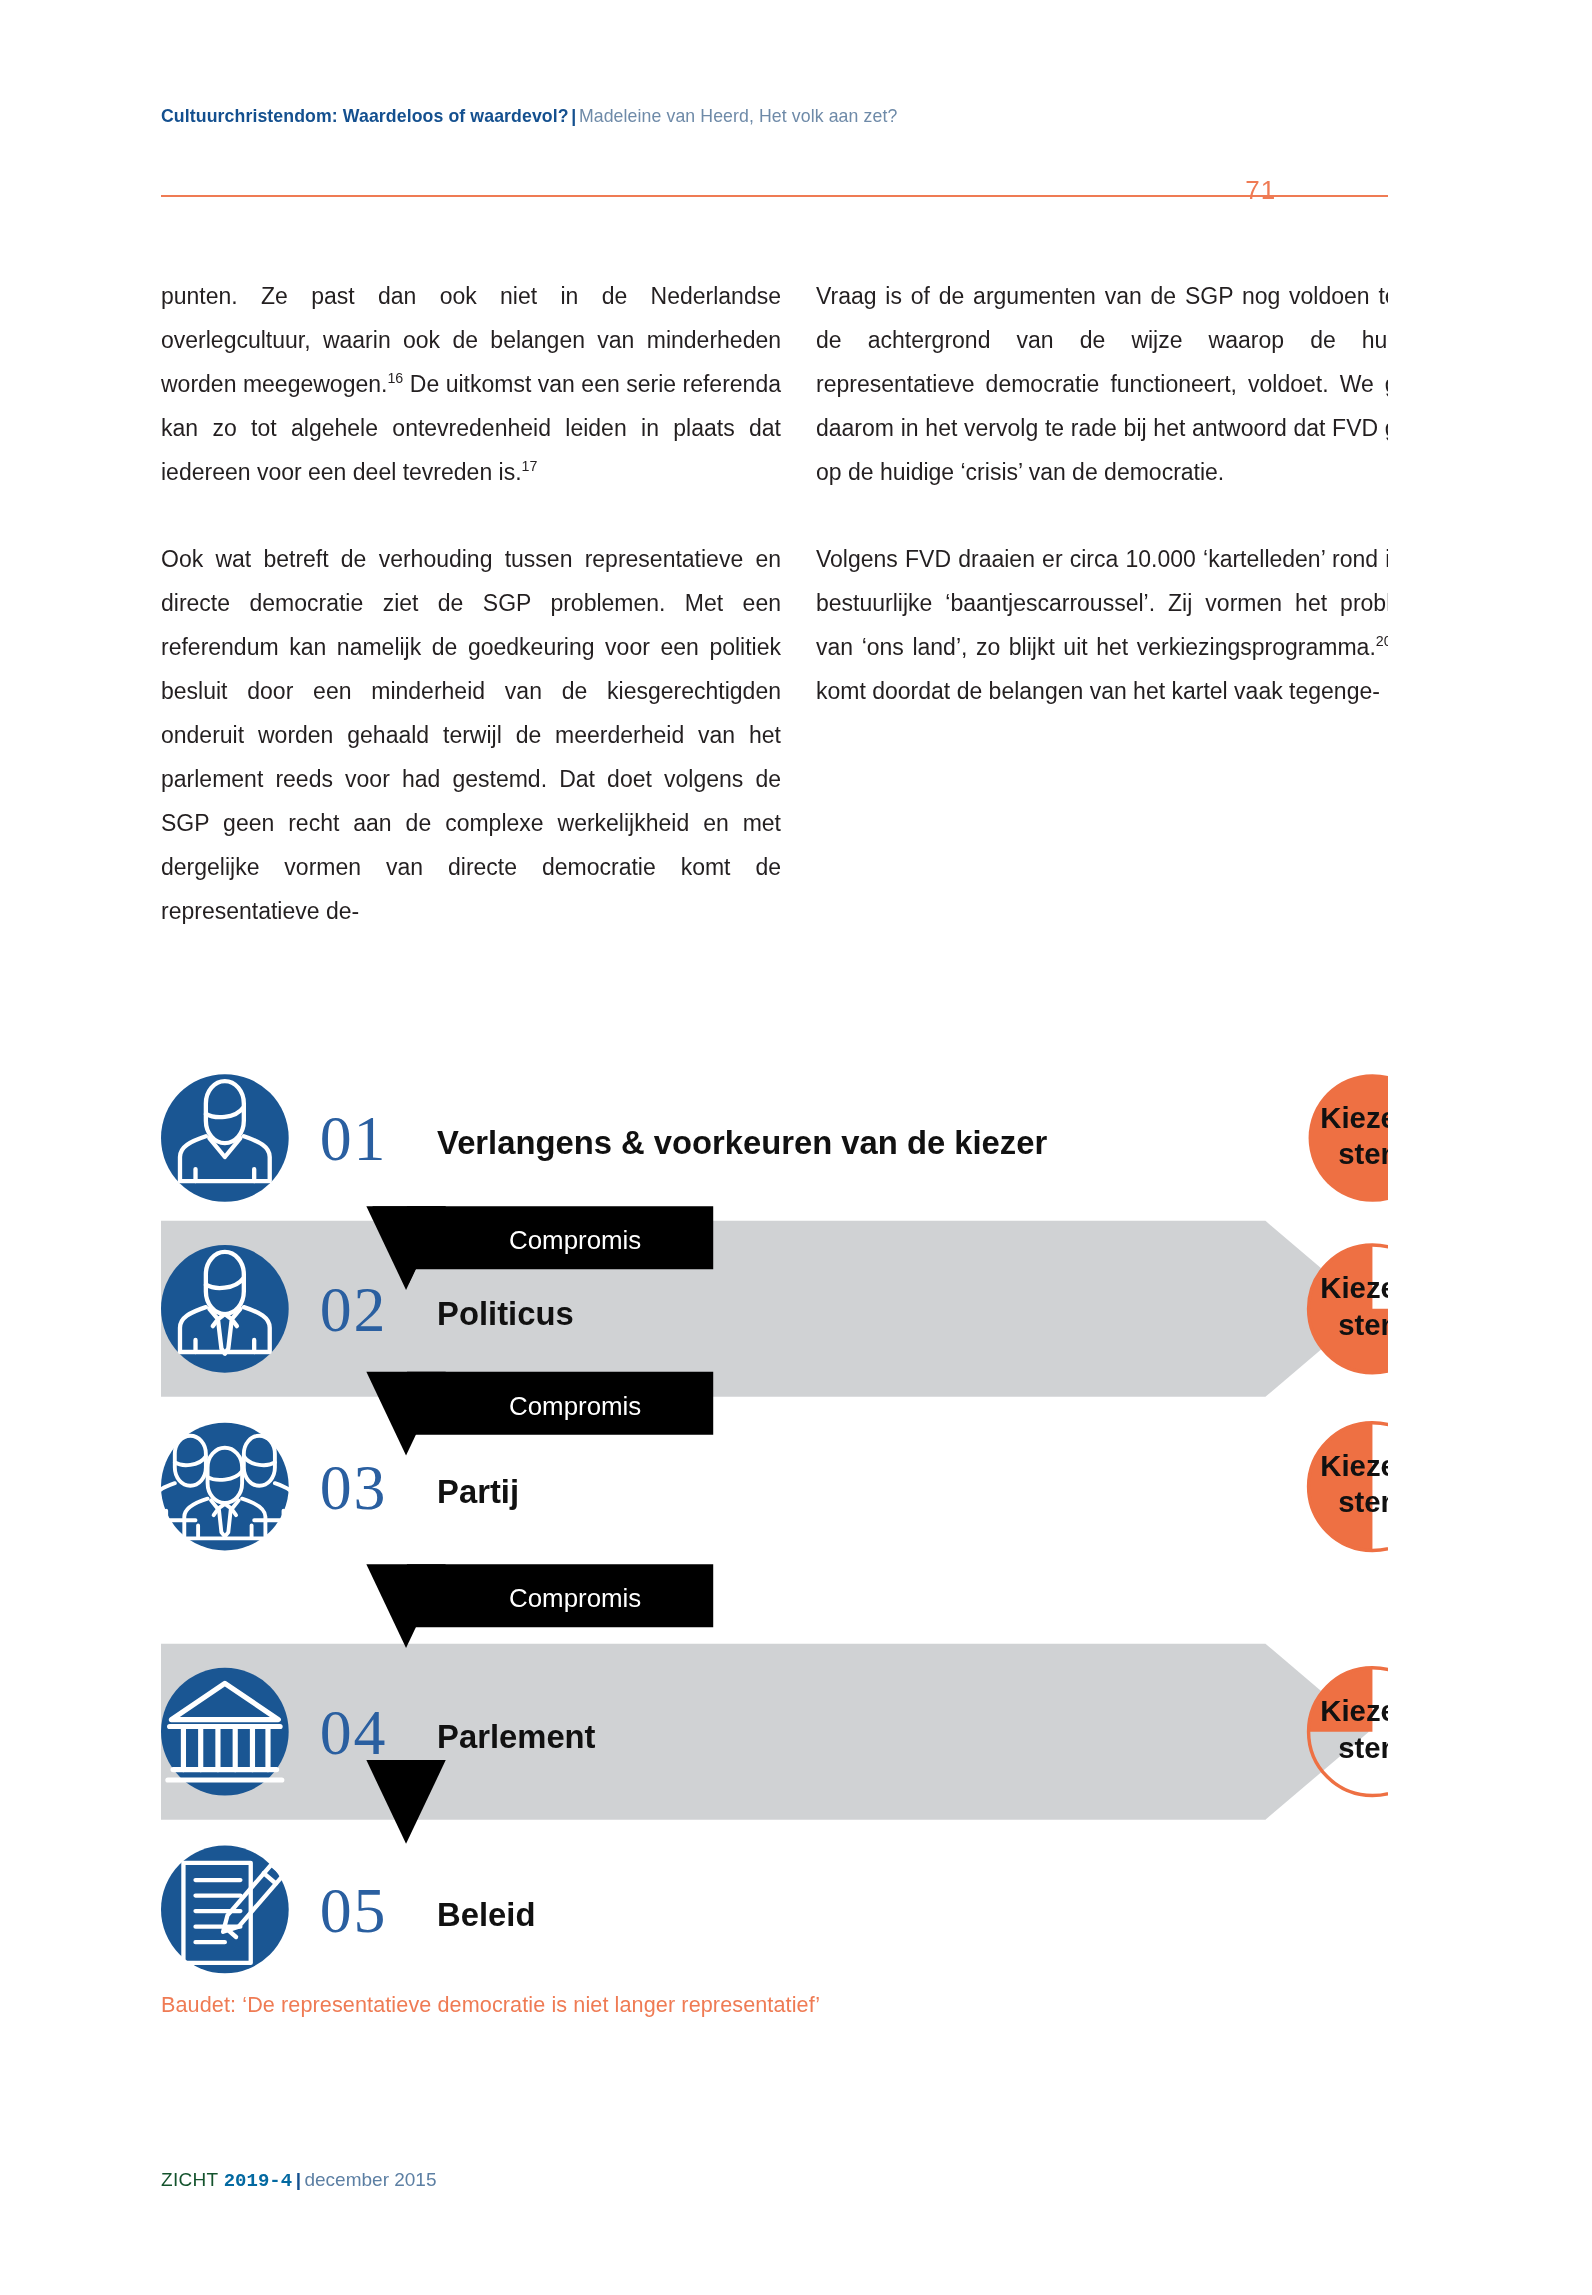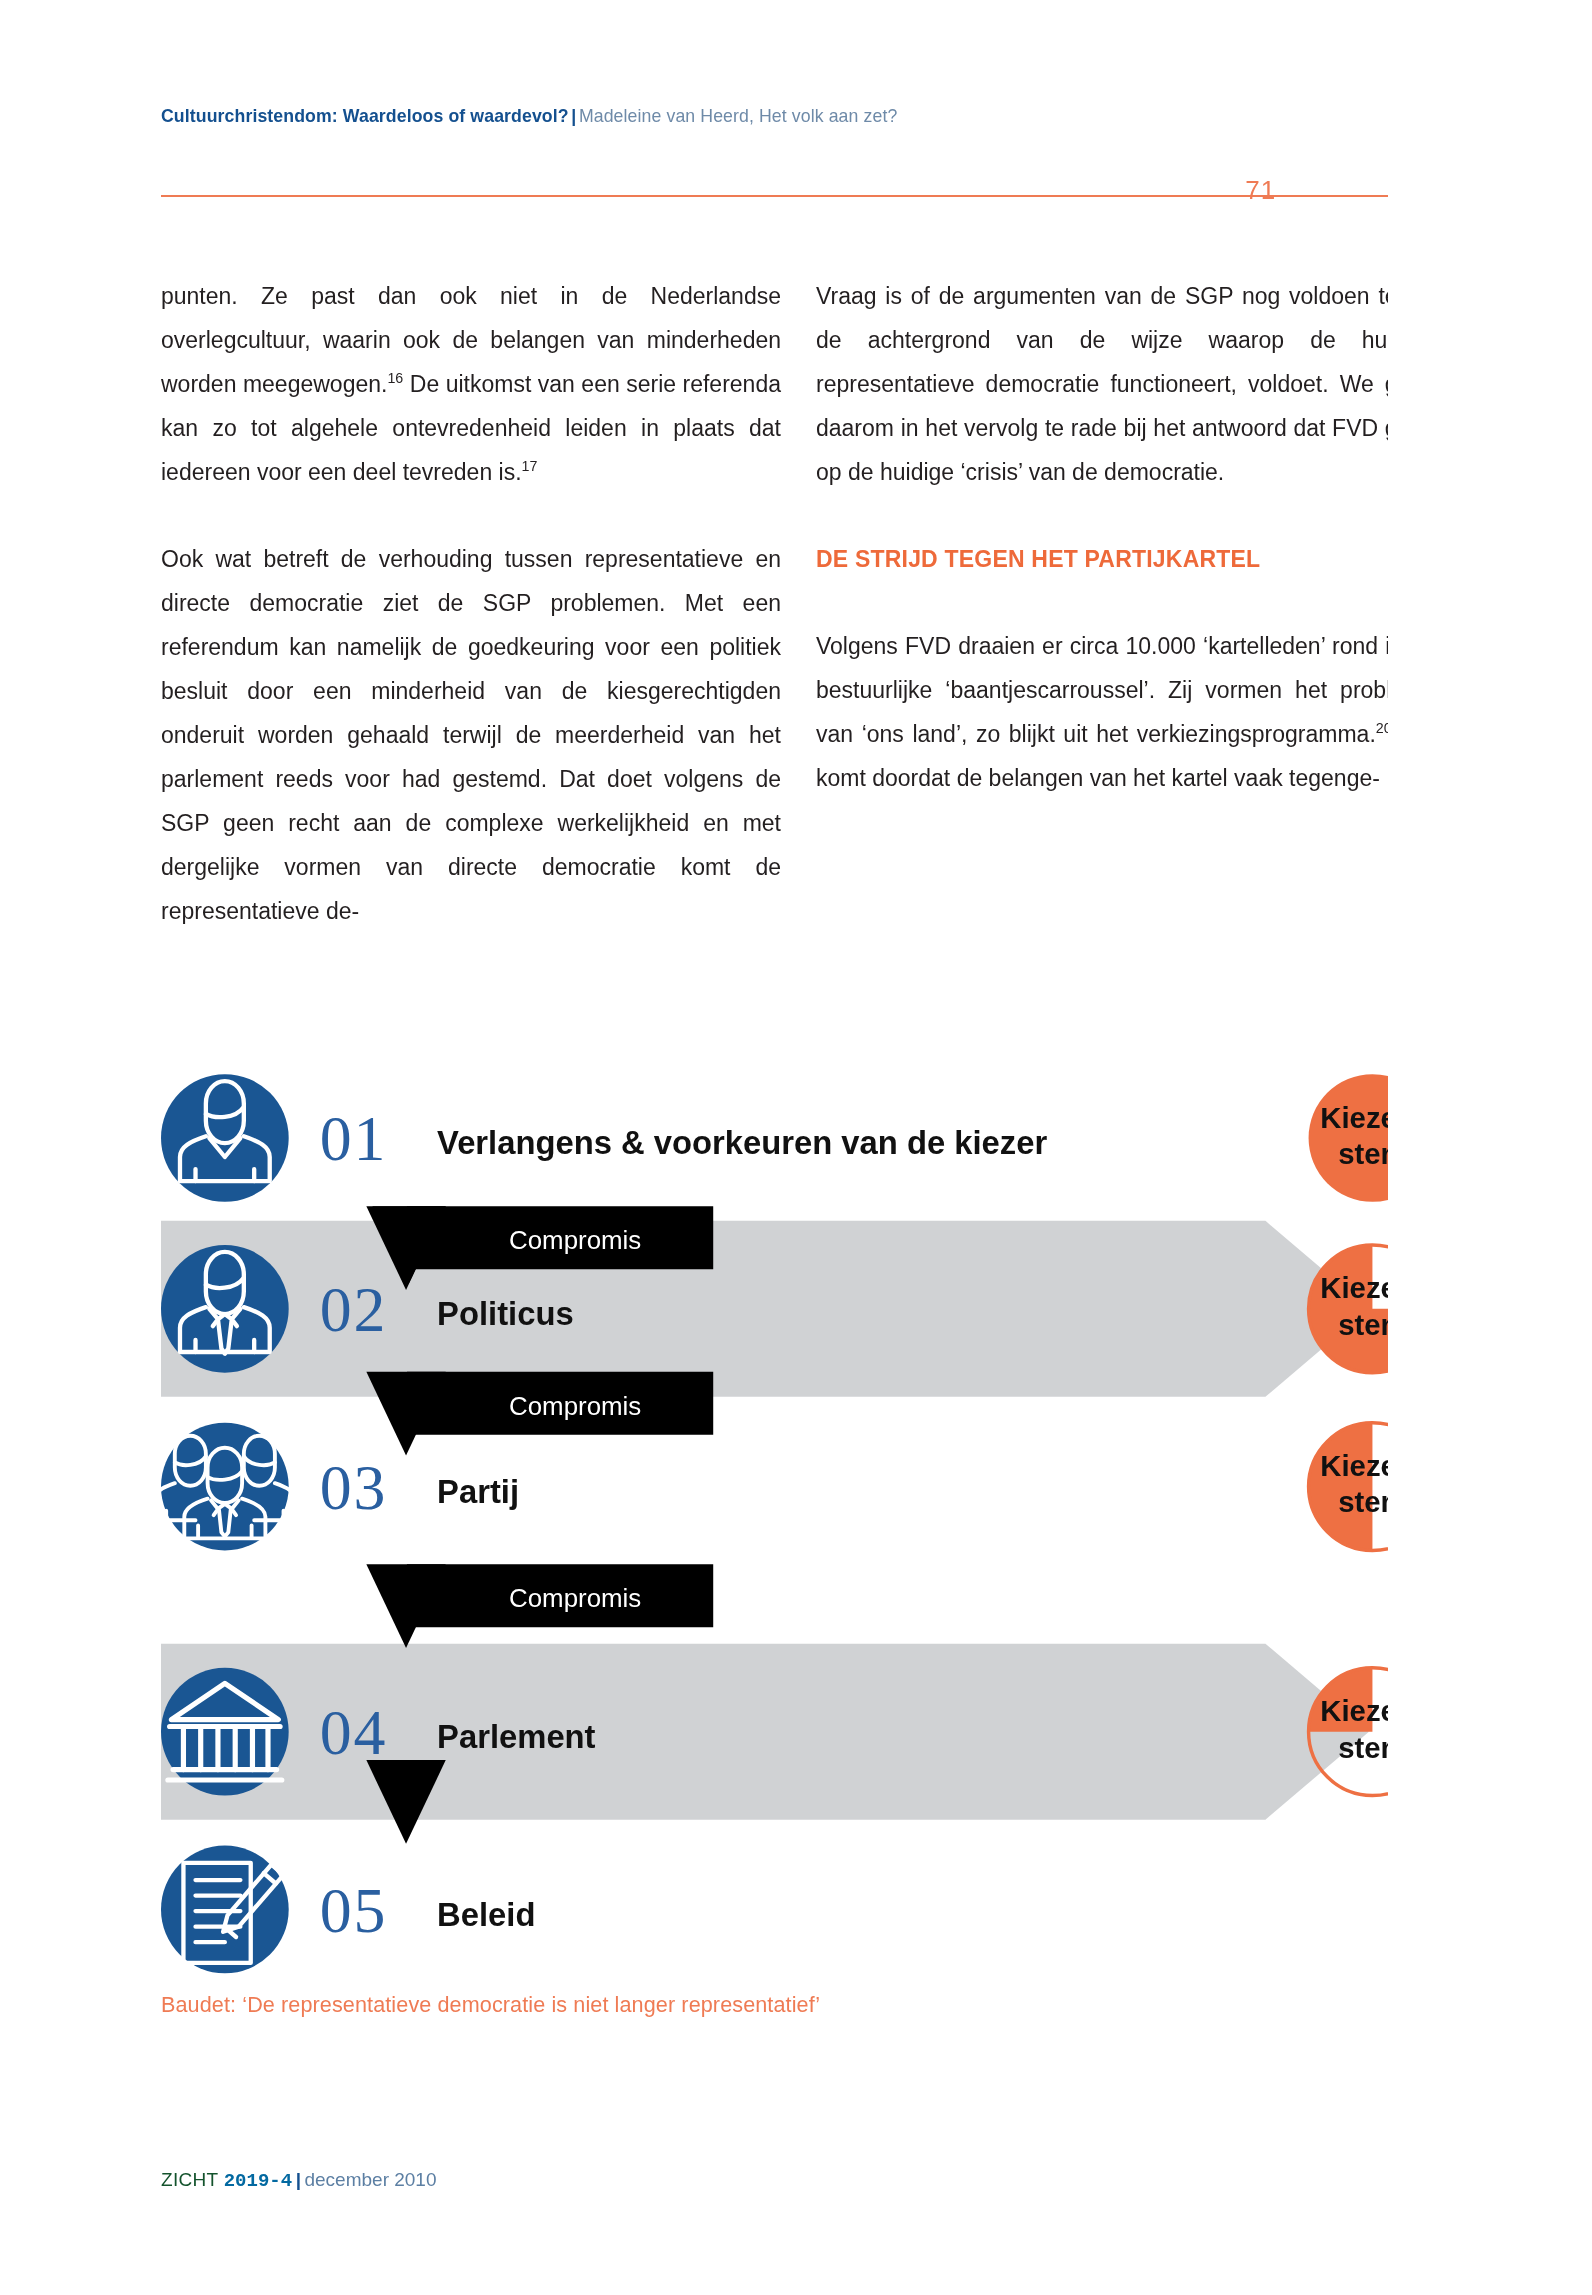--- a/index.html
+++ b/index.html
@@ -133,21 +133,20 @@
   <div class="rule"></div>
   <div class="folio">71</div>
 
   <div class="col left" id="col-left">
       <p>punten. Ze past dan ook niet in de Nederlandse overlegcultuur, waarin ook de belangen van minderheden worden meegewogen.<sup>16</sup>  De uitkomst van een serie referenda kan zo tot algehele ontevredenheid leiden in plaats dat iedereen voor een deel tevreden is.<sup>17</sup></p>
       <p>Ook wat betreft de verhouding tussen representatieve en directe democratie ziet de SGP problemen. Met een referendum kan namelijk de goedkeuring voor een politiek besluit door een minderheid van de kiesgerechtigden onderuit worden gehaald terwijl de meerderheid van het parlement reeds voor had gestemd. Dat doet volgens de SGP geen recht aan de complexe werkelijkheid en met dergelijke vormen van directe democratie komt de representatieve de-</p>
     </div>
 
   <div class="col right" id="col-right">
       <p>Vraag is of de argumenten van de SGP nog voldoen tegen de achtergrond van de wijze waarop de huidige representatieve democratie functioneert, voldoet. We gaan daarom in het vervolg te rade bij het antwoord dat FVD geeft op de huidige ‘crisis’ van de democratie.</p>
-      <p class="sec-head">DE STRIJD TEGEN HET PARTIJKARTEL</p>
       <p>Volgens FVD draaien er circa 10.000 ‘kartelleden’ rond in de bestuurlijke ‘baantjescarroussel’. Zij vormen het probleem van ‘ons land’, zo blijkt uit het verkiezingsprogramma.<sup>20</sup> Dat komt doordat de belangen van het kartel vaak tegenge-</p>
     </div>
 
   <div class="infographic">
     <svg class="ig-svg" width="1277" height="902" viewBox="0 0 1480 1045" xmlns="http://www.w3.org/2000/svg">
       <defs>
 
         <g id="ico-person">
           <g fill="none" stroke="#ffffff" stroke-width="5" stroke-linejoin="round" stroke-linecap="round">
             <path d="M-22,-46 a22,26 0 0 1 44,0 l0,20 a22,26 0 0 1 -44,0 z"></path>
@@ -313,17 +312,17 @@
         <text x="1404" y="750" text-anchor="middle" fill="#111111" font-family="Liberation Sans, sans-serif" font-size="34" font-weight="bold">Kiezers</text>
         <text x="1404" y="792" text-anchor="middle" fill="#111111" font-family="Liberation Sans, sans-serif" font-size="34" font-weight="bold">stem</text>
       </g>
     </svg>
   </div>
 
   <div class="caption">Baudet: ‘De representatieve democratie is niet langer representatief’</div>
 
   <div class="footer">
     <span class="f-brand">ZICHT</span>
-    <span class="f-issue">2019-4</span><span class="f-pipe">|</span><span class="f-date">december 2010</span>
+    <span class="f-issue">2019-4</span><span class="f-pipe">|</span><span class="f-date">december 2015</span>
   </div>
 
 </div>
 
 
 </body></html>

